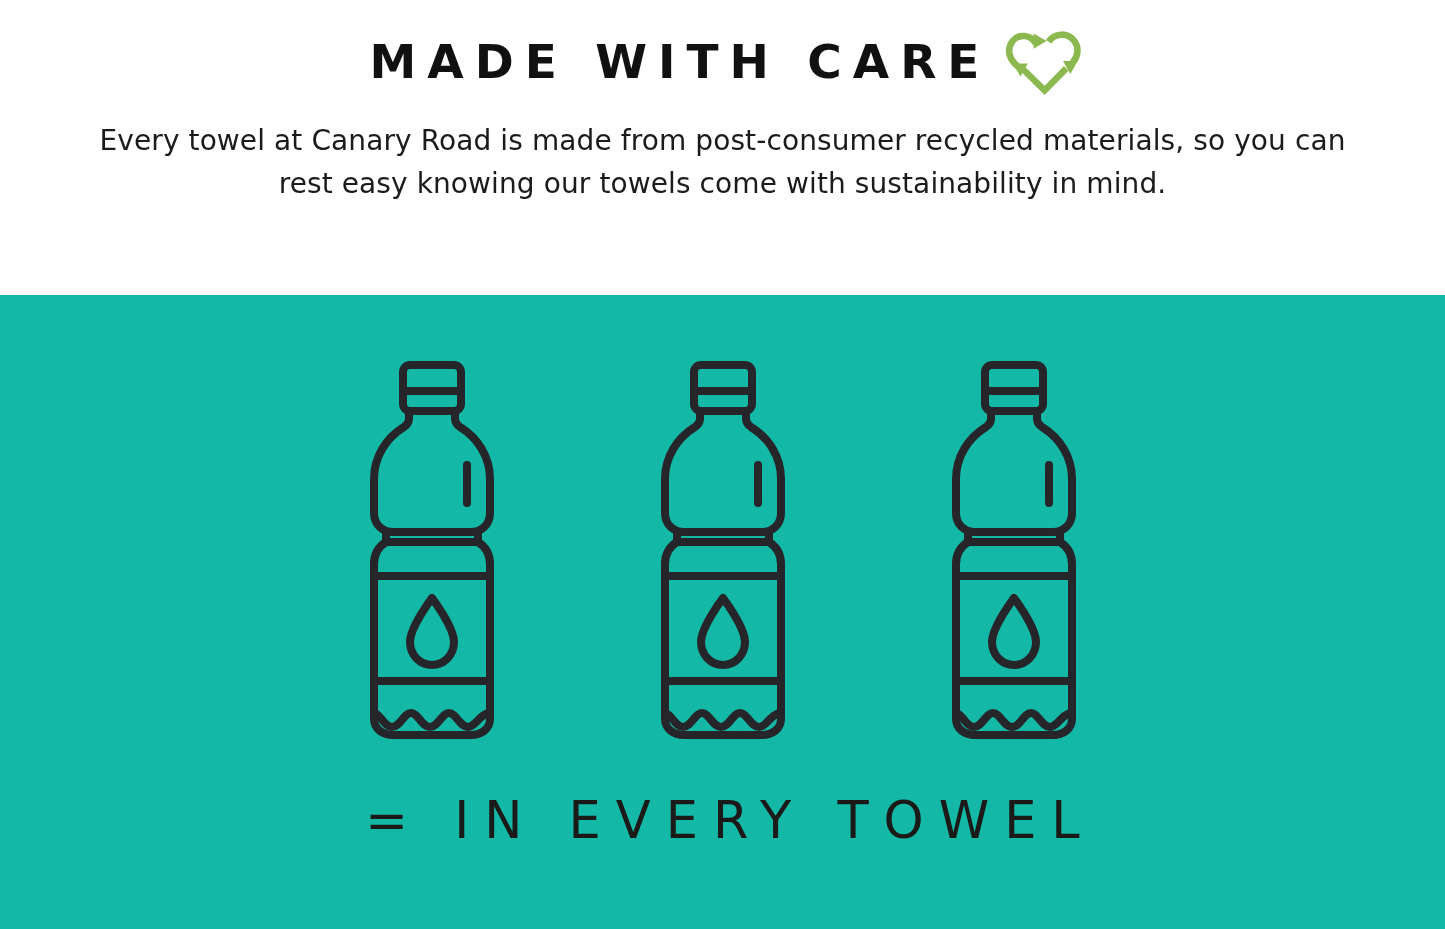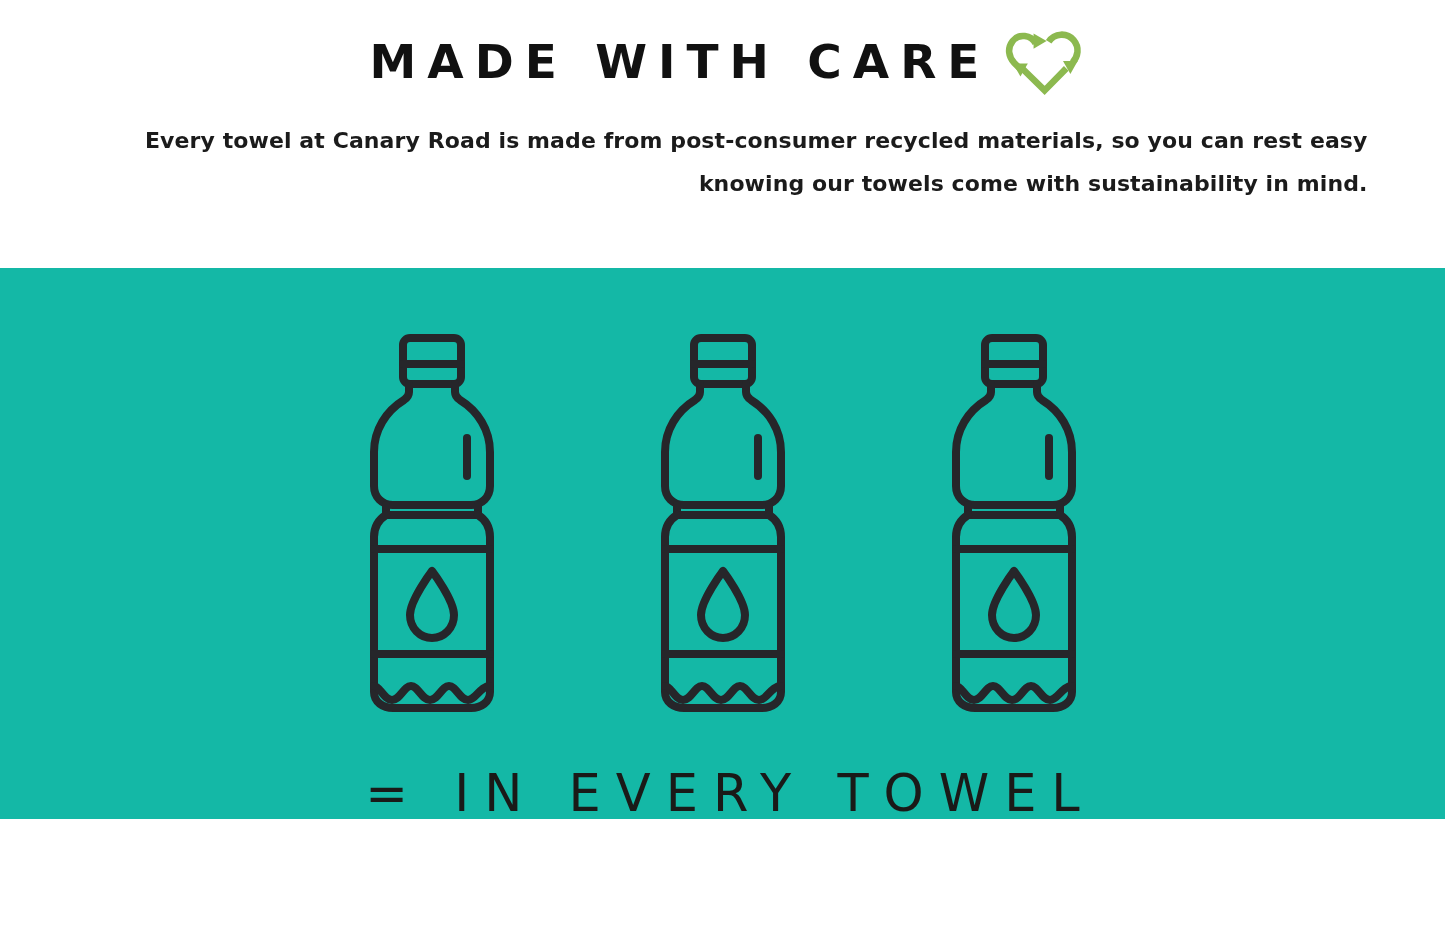--- a/index.html
+++ b/index.html
@@ -9,21 +9,21 @@
   body {
     width: 1445px;
     height: 929px;
     background: #ffffff;
     font-family: "Liberation Sans", sans-serif;
     overflow: hidden;
   }
   .page {
     position: relative;
     width: 1445px;
-    height: 819px;
+    height: 929px;
     background: #ffffff;
     display: flex;
     flex-direction: column;
   }
 
   
   .top-section {
     background: #ffffff;
     height: 295px;
     box-sizing: border-box;
@@ -55,25 +55,25 @@
     display: block;
     width: 82px;
     height: 72px;
     flex: 0 0 auto;
     margin-left: -4px;
   }
 
   .intro-paragraph {
     margin: 19px 0 0 0;
     font-family: "DejaVu Sans", sans-serif;
-    font-weight: 700;
-    font-size: 22px;
+    font-weight: 400;
+    font-size: 28px;
     line-height: 43px;
     color: #1b1b1b;
-    text-align: right;
+    text-align: center;
     max-width: 1290px;
     letter-spacing: 0.1px;
   }
 
   
   .bottom-section {
     background: #14b8a6;
     flex: 1 1 auto;
     display: flex;
     flex-direction: column;

